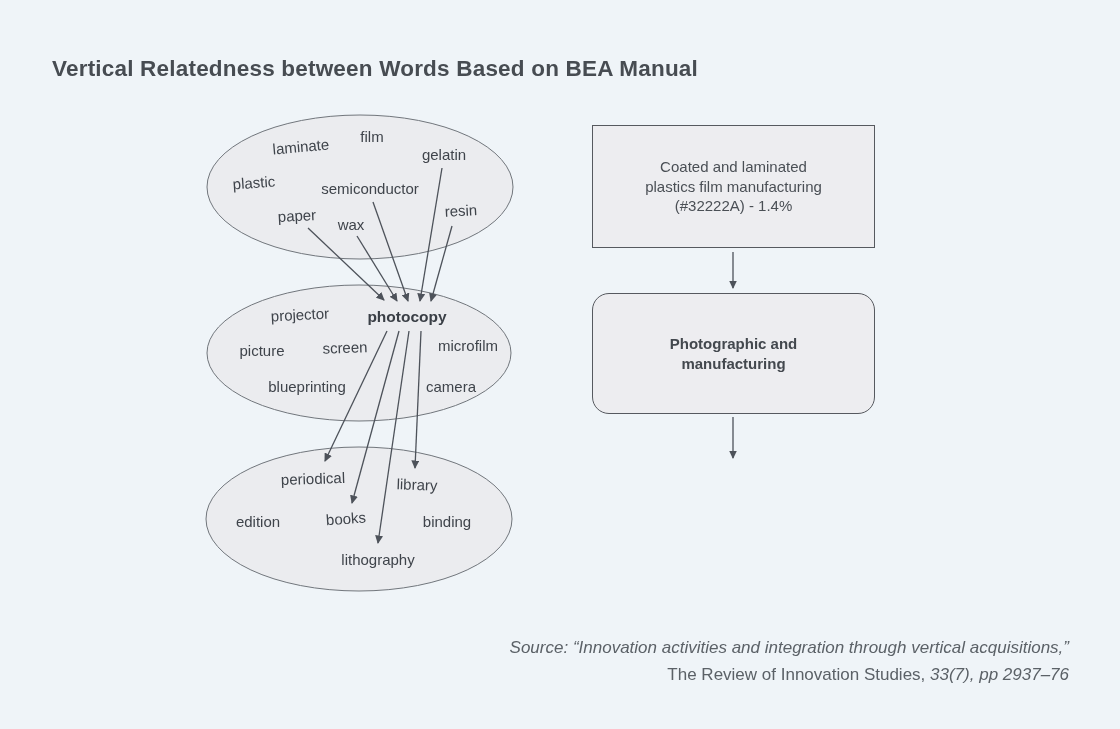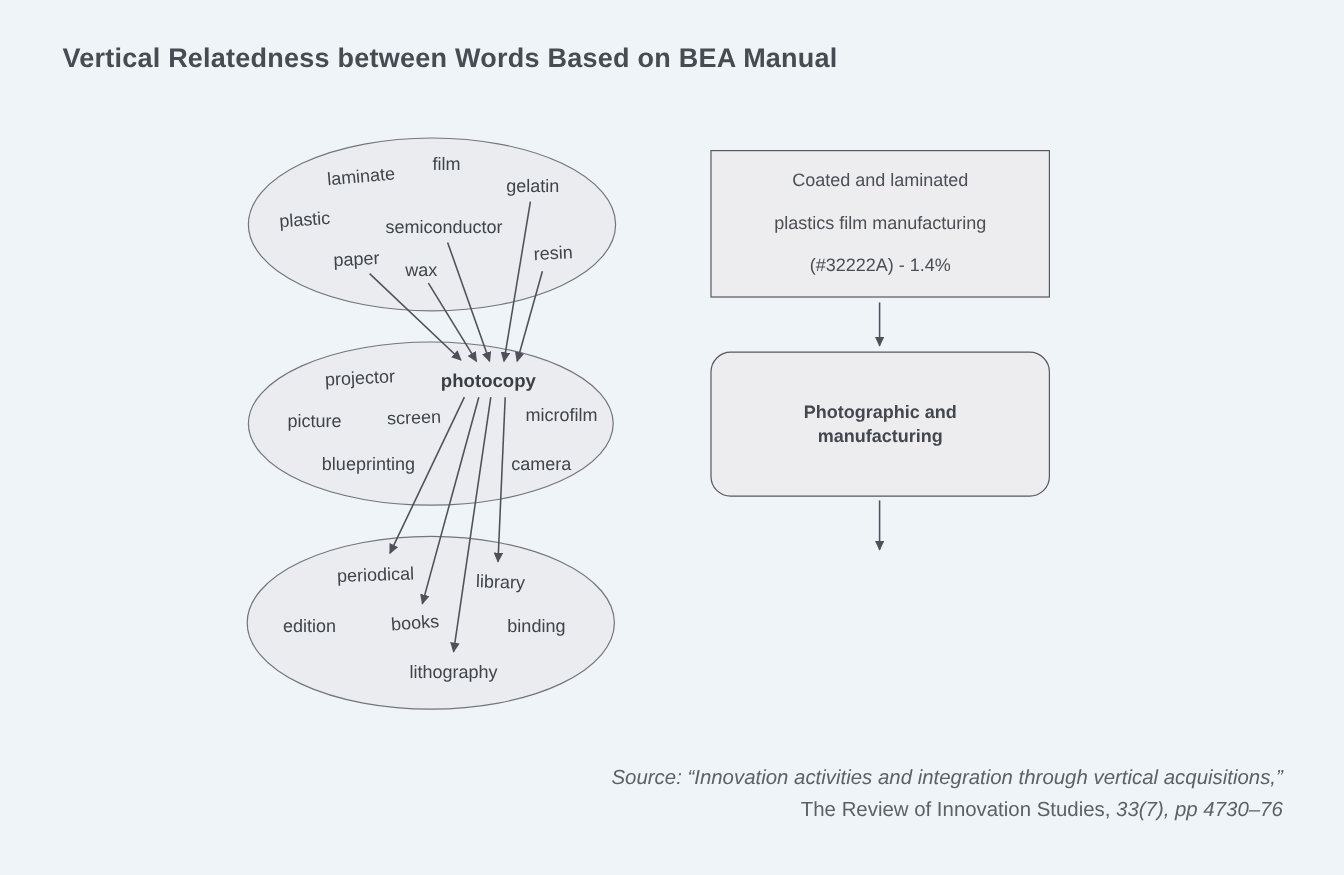--- a/index.html
+++ b/index.html
@@ -7,21 +7,21 @@
     --ellipseFill:#ebecef; --ellipseBorder:#71767c;
     --boxFill:#ededf0; --boxBorder:#56595f; --boxText:#4a4f55;
     --arrow:#4d525a; --srcText:#5b6167;
   }
   html,body{margin:0;padding:0;background:var(--bg);}
   .canvas{
     position:relative;width:1120px;height:729px;background:var(--bg);
     font-family:"Liberation Sans",sans-serif;overflow:hidden;
   }
   .page-title{
-    position:absolute;left:52px;top:36px;font-size:22.5px;font-weight:bold;
+    position:absolute;left:52px;top:56px;font-size:22.5px;font-weight:bold;
     color:var(--title);letter-spacing:.2px;white-space:nowrap;
   }
   svg.diagram{position:absolute;left:0;top:0;}
   svg .word{font-family:"Liberation Sans",sans-serif;font-size:15px;fill:var(--wordText);}
   svg .word.focal{font-weight:bold;font-size:15.5px;fill:#3a3f46;}
   svg .link{stroke:var(--arrow);stroke-width:1.3;fill:none;}
   svg .blob{fill:var(--ellipseFill);stroke:var(--ellipseBorder);stroke-width:1;}
   .flow-box{
     position:absolute;width:283px;box-sizing:border-box;
     background:var(--boxFill);border:1.5px solid var(--boxBorder);
@@ -84,28 +84,28 @@
         <text x="451" y="388" text-anchor="middle" dominant-baseline="middle" class="word">camera</text>
         <text x="313" y="480" text-anchor="middle" dominant-baseline="middle" class="word" transform="rotate(-2 313 480)">periodical</text>
         <text x="417" y="486" text-anchor="middle" dominant-baseline="middle" class="word" transform="rotate(2 417 486)">library</text>
         <text x="258" y="523" text-anchor="middle" dominant-baseline="middle" class="word">edition</text>
         <text x="346" y="520" text-anchor="middle" dominant-baseline="middle" class="word" transform="rotate(-4 346 520)">books</text>
         <text x="447" y="523" text-anchor="middle" dominant-baseline="middle" class="word">binding</text>
         <text x="378" y="561" text-anchor="middle" dominant-baseline="middle" class="word">lithography</text>
       </g>
   </svg>
 
-  <div class="flow-box" style="left:592px;top:125px;height:123px;gap:16px;">
+  <div class="flow-box" style="left:592px;top:125px;height:123px;">
       <div>Coated and laminated</div>
       <div>plastics film manufacturing</div>
       <div>(#32222A) - 1.4%</div>
     </div>
   <div class="flow-box bold" style="left:592px;top:293px;height:121px;">
       <div>Photographic and</div>
       <div>manufacturing</div>
     </div>
 
   <div class="source-note">
     <div class="it">Source: “Innovation activities and integration through vertical acquisitions,”</div>
-    <div><span>The Review of Innovation Studies, </span><span class="it">33(7), pp 4730–76</span></div>
+    <div><span>The Review of Innovation Studies, </span><span class="it">33(7), pp 2937–76</span></div>
   </div>
 
 </div>
 
 </body></html>

